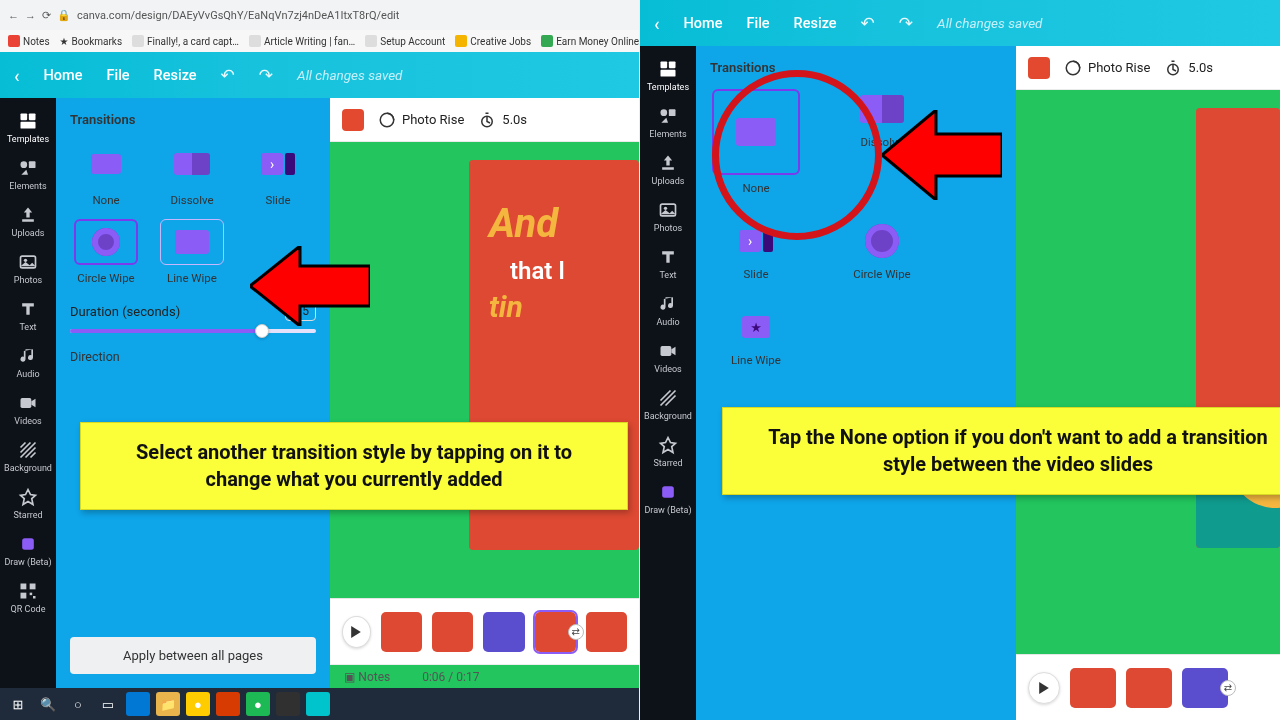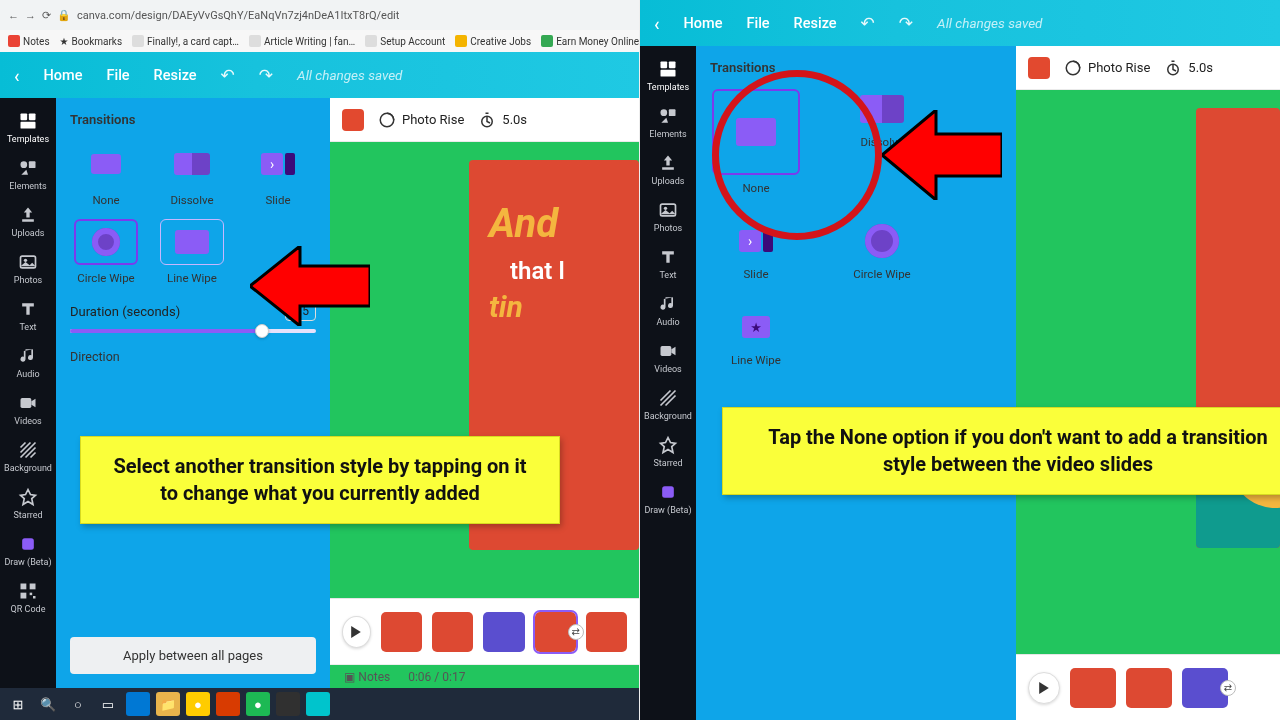--- a/index.html
+++ b/index.html
@@ -296,21 +296,21 @@
             </svg>
           </div>
         <div class="mini"></div>
         <div class="mini"></div>
         <div class="mini blue"></div>
         <div class="mini sel">
             <div class="tb">⇄</div>
           </div>
         <div class="mini"></div>
       </div>
-      <div style="height:24px;display:flex;align-items:center;gap:18px;padding:0 14px;font-size:12px;color:#555;border-top:1px solid #eee">
+      <div style="height:24px;display:flex;align-items:center;gap:32px;padding:0 14px;font-size:12px;color:#555;border-top:1px solid #eee">
         <span>▣ <span>Notes</span></span>
         <span>0:06 / 0:17</span>
       </div>
     </div>
   </div>
 
   <div class="taskbar">
     <div class="t-ic">⊞</div>
     <div class="t-ic">🔍</div>
     <div class="t-ic">○</div>
@@ -320,21 +320,21 @@
     <div class="t-ic" style="background:#ffcc00">●</div>
     <div class="t-ic" style="background:#d83b01"></div>
     <div class="t-ic" style="background:#1db954">●</div>
     <div class="t-ic" style="background:#303030"></div>
     <div class="t-ic" style="background:#00c4cc"></div>
   </div>
 
   <svg class="arrow" style="left:250px;top:246px" width="120" height="80" viewBox="0 0 120 80">
     <path d="M120 20 L50 20 L50 0 L0 40 L50 80 L50 60 L120 60 Z" fill="#ff0000" stroke="#000" stroke-width="3"></path>
   </svg>
-  <div class="callout" style="left:80px;top:436px;width:480px">Select another transition style by tapping on it to change what you currently added</div>
+  <div class="callout" style="left:80px;top:422px;width:548px">Select another transition style by tapping on it to change what you currently added</div>
 </div>
 
 <div class="panel panel-right">
 
   <div class="canva-bar">
     <span class="back">‹</span>
     <span>Home</span>
     <span>File</span>
     <span>Resize</span>
     <span class="icon-btn">↶</span>

